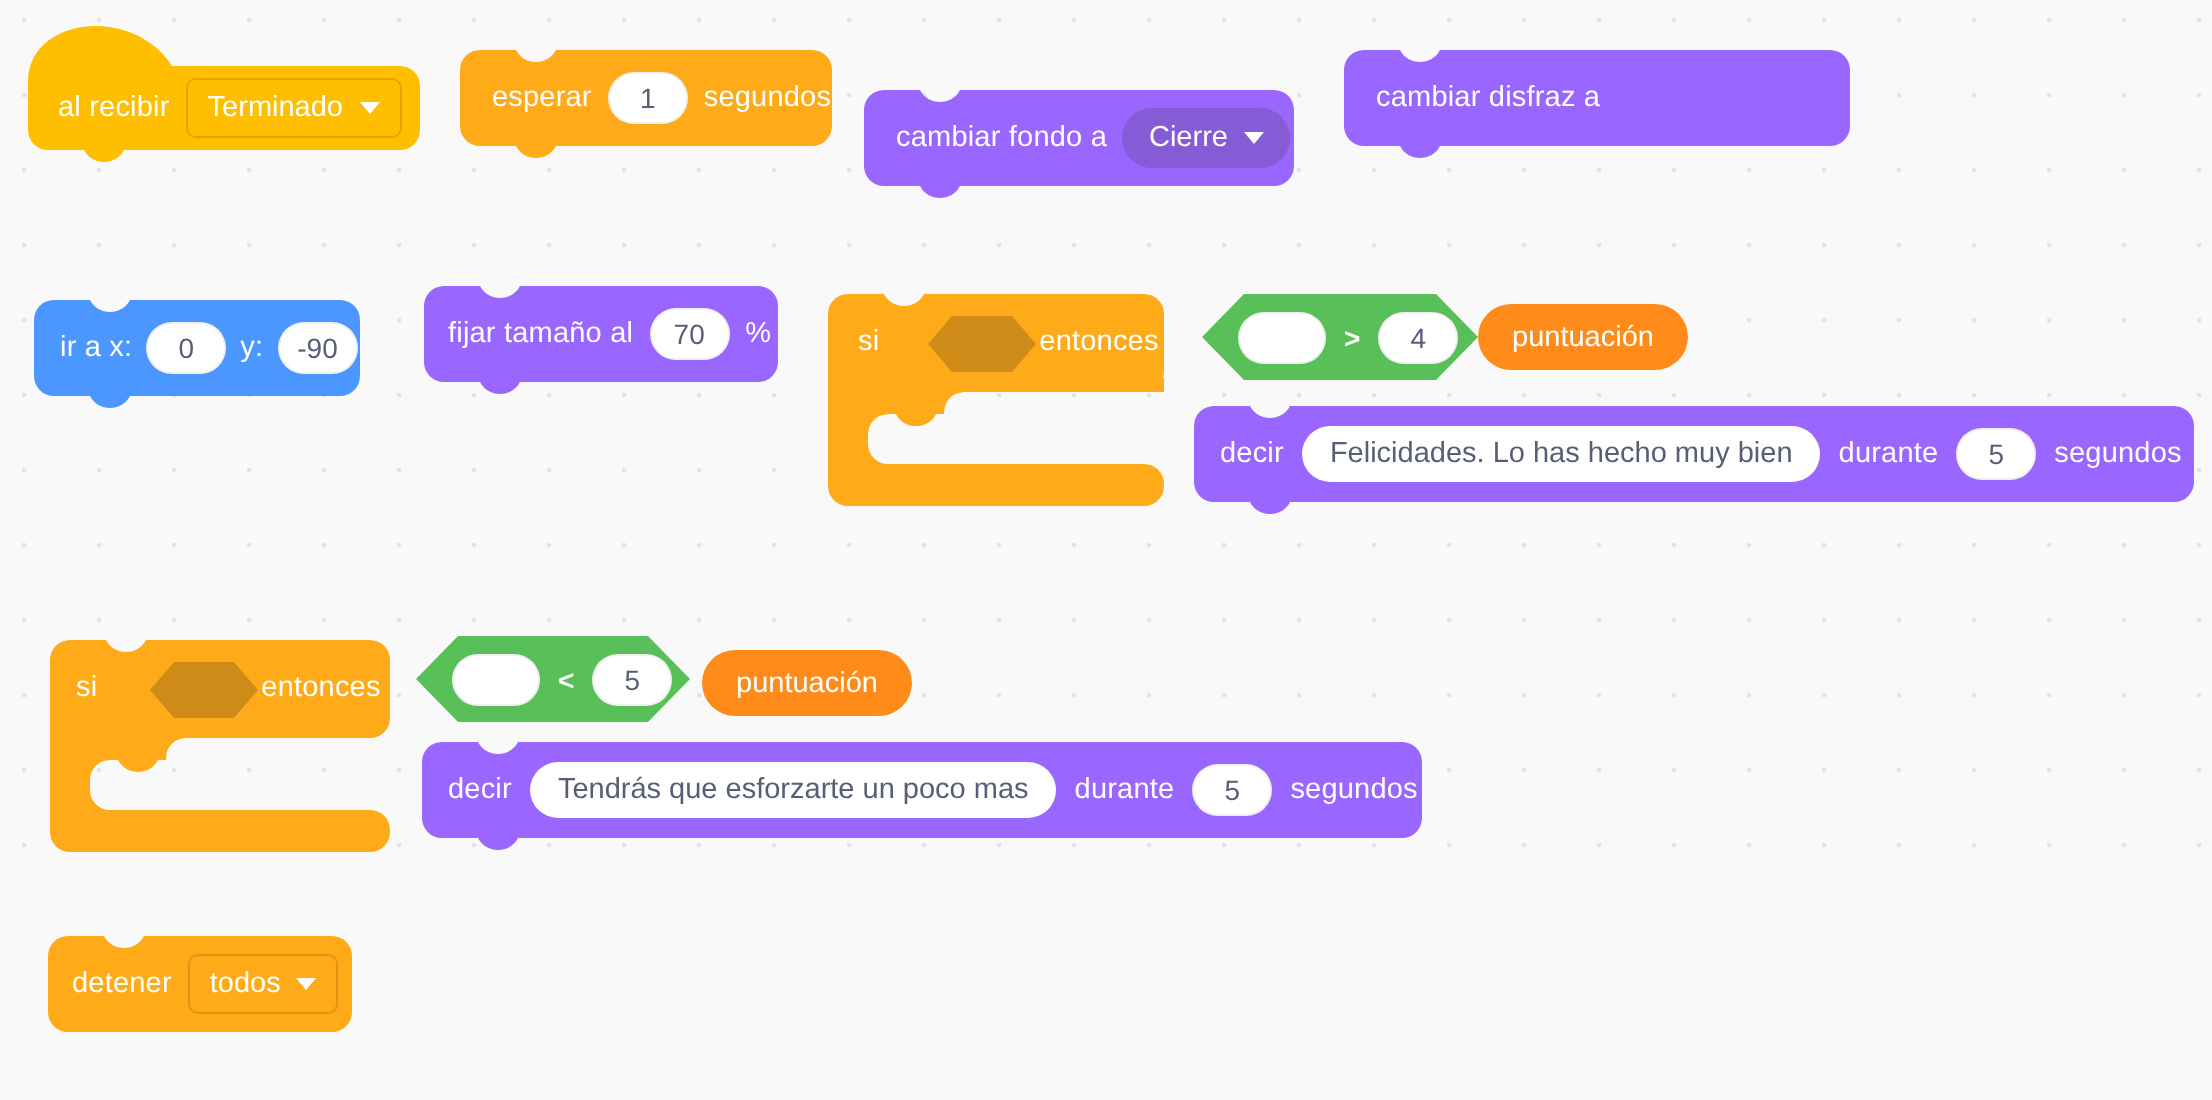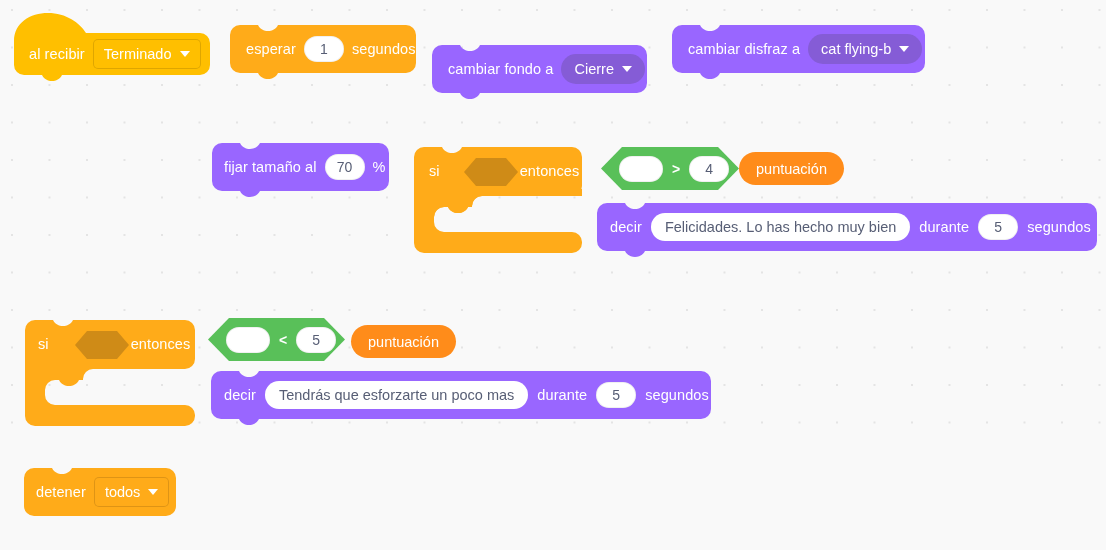--- a/index.html
+++ b/index.html
@@ -218,27 +218,37 @@
 
   <div class="stack-wrap" style="left:672px; top:25px; width:253px; height:56px;">
     <svg width="253" height="56" viewBox="0 0 253 56">
       <path d="M0 10 A10 10 0 0 1 10 0 L24 0 L28 0 C32 8, 44 8, 48 0 L52 0 L243 0
                A10 10 0 0 1 253 10 L253 38 A10 10 0 0 1 243 48
                L52 48 L48 48 C44 56, 32 56, 28 48 L24 48 L10 48
                A10 10 0 0 1 0 38 Z" fill="#9966ff"></path>
     </svg>
     <div class="stack-row" style="height:48px;">
       <span class="lbl">cambiar disfraz a</span>
-      <span class="dd-pill" style="background:#855cd6;">
-        <span>cat flying-b</span>
-        <span class="caret"></span>
-      </span>
-    </div>
-  </div>
-
+    </div>
+  </div>
+
+  <div class="stack-wrap" style="left:17px; top:150px; width:163px; height:56px;">
+    <svg width="163" height="56" viewBox="0 0 163 56">
+      <path d="M0 10 A10 10 0 0 1 10 0 L24 0 L28 0 C32 8, 44 8, 48 0 L52 0 L153 0
+               A10 10 0 0 1 163 10 L163 38 A10 10 0 0 1 153 48
+               L52 48 L48 48 C44 56, 32 56, 28 48 L24 48 L10 48
+               A10 10 0 0 1 0 38 Z" fill="#4c97ff"></path>
+    </svg>
+    <div class="stack-row" style="height:48px; gap:7px; padding:0 13px;">
+      <span class="lbl">ir a x:</span>
+      <span class="num-oval">0</span>
+      <span class="lbl">y:</span>
+      <span class="num-oval">-90</span>
+    </div>
+  </div>
 
   <div class="stack-wrap" style="left:212px; top:143px; width:177px; height:56px;">
     <svg width="177" height="56" viewBox="0 0 177 56">
       <path d="M0 10 A10 10 0 0 1 10 0 L24 0 L28 0 C32 8, 44 8, 48 0 L52 0 L167 0
                A10 10 0 0 1 177 10 L177 38 A10 10 0 0 1 167 48
                L52 48 L48 48 C44 56, 32 56, 28 48 L24 48 L10 48
                A10 10 0 0 1 0 38 Z" fill="#9966ff"></path>
     </svg>
     <div class="stack-row" style="height:48px; gap:8px; padding:0 12px;">
       <span class="lbl">fijar tamaño al</span>

